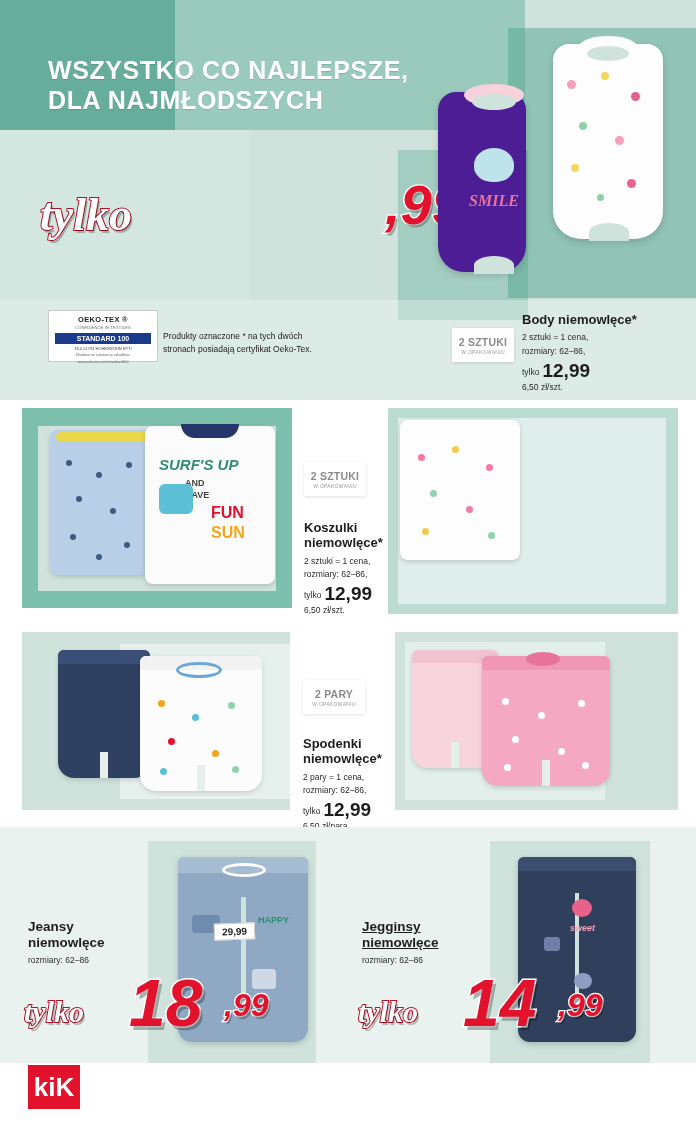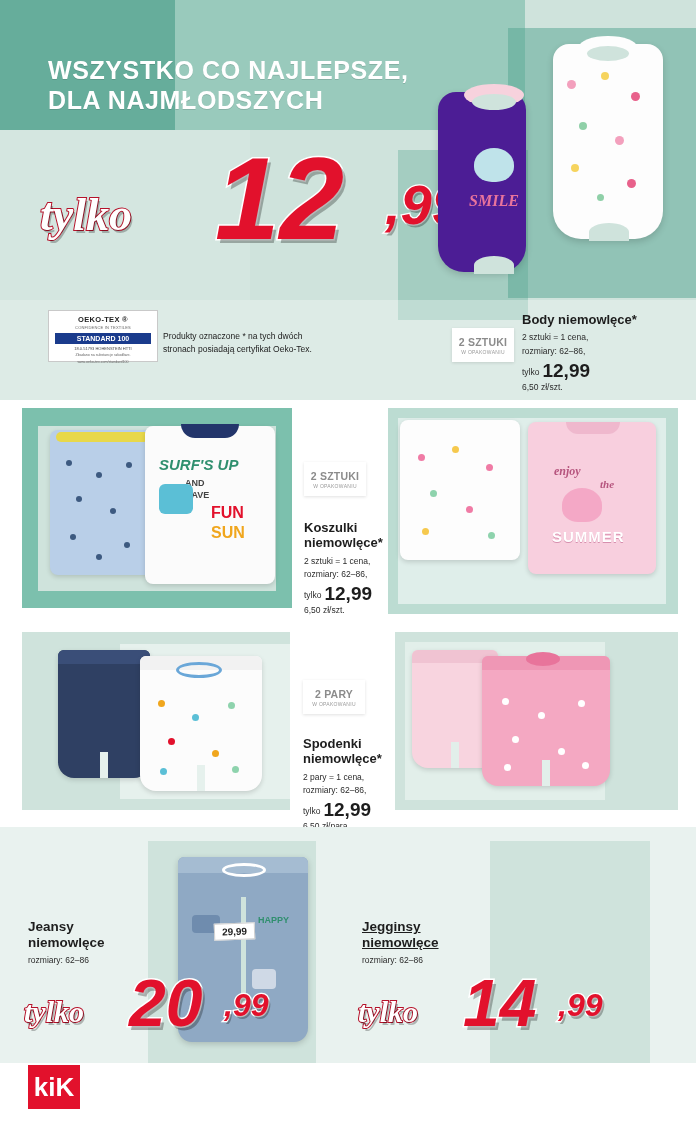--- a/index.html
+++ b/index.html
@@ -212,21 +212,20 @@
     <div class="hero-sq f"></div>
     <div class="hero-sq e"></div>
 
     <div class="hero-title">
       <div>WSZYSTKO CO NAJLEPSZE,</div>
       <div>DLA NAJMŁODSZYCH</div>
     </div>
 
     <div class="pricelock hero-price">
       <span class="tylko">tylko</span>
-      <span class="bignum">12</span>
       <span class="bigdec">,99</span>
     </div>
 
     <div class="body-pink">
       <div class="bunny"></div>
       <div class="smile-txt">SMILE</div>
       <div class="crotch"></div>
     </div>
 
     <div class="body-white">
@@ -328,27 +327,20 @@
         <span class="dot" style="left:18px;top:34px;width:7px;height:7px;background:#f07ba5;"></span>
         <span class="dot" style="left:52px;top:26px;width:7px;height:7px;background:#f6c94e;"></span>
         <span class="dot" style="left:86px;top:44px;width:7px;height:7px;background:#f07ba5;"></span>
         <span class="dot" style="left:30px;top:70px;width:7px;height:7px;background:#8ed3ad;"></span>
         <span class="dot" style="left:66px;top:86px;width:7px;height:7px;background:#f07ba5;"></span>
         <span class="dot" style="left:22px;top:108px;width:7px;height:7px;background:#f6c94e;"></span>
         <span class="dot" style="left:88px;top:112px;width:7px;height:7px;background:#8ed3ad;"></span>
       </div>
     </div>
 
-    <div class="tee" style="left:528px; top:22px; width:128px; height:152px; background:#f8cfde;">
-      <div style="position:absolute;left:38px;top:0;width:54px;height:12px;background:#efb8cd;border-radius:0 0 16px 16px;"></div>
-      <div class="printbox" style="left:26px; top:42px; font-size:12px; color:#b6557e; font-style:italic; font-family:'Liberation Serif', serif;">enjoy</div>
-      <div class="printbox" style="left:72px; top:56px; font-size:11px; color:#b6557e; font-style:italic; font-family:'Liberation Serif', serif;">the</div>
-      <div style="position:absolute;left:34px;top:66px;width:40px;height:34px;background:#f4a8c6;border-radius:50% 50% 40% 40%;"></div>
-      <div class="printbox" style="left:24px; top:106px; font-size:15px; color:#ffffff; letter-spacing:1px; text-shadow:0 1px 0 #d78fae;">SUMMER</div>
-    </div>
   </div>
 
   <div class="band3">
     <div class="b3-left"></div>
     <div class="b3-left-in"></div>
     <div class="b3-right"></div>
     <div class="b3-right-in"></div>
 
     <div class="shorts" style="left:58px; top:28px; width:92px; height:128px; background:#2f4063;">
       <div style="position:absolute;left:0;top:0;width:100%;height:14px;background:#3a4e78;border-radius:6px 6px 0 0;"></div>
@@ -429,24 +421,32 @@
     <div class="oldprice" style="left:214px; top:96px;">29,99</div>
 
     <div class="bot-title" style="left:28px; top:92px;">
       <div>Jeansy</div>
       <div>niemowlęce</div>
     </div>
     <div class="bot-meta" style="left:28px; top:128px;">rozmiary: 62–86</div>
 
     <div class="bot-price" style="left:24px; top:148px;">
       <span class="tylko">tylko</span>
-      <span class="bignum">20</span>
+      <span class="bignum">18</span>
       <span class="bigdec">,99</span>
     </div>
 
+    <div class="jeggins" style="left:518px; top:30px; width:118px; height:185px;">
+      <div class="waist"></div>
+      <div class="split"></div>
+      <div style="position:absolute;left:54px;top:42px;width:20px;height:18px;background:#e8618b;border-radius:50%;"></div>
+      <div class="printbox" style="left:52px; top:66px; font-size:9px; color:#f3a0bd; font-style:italic;">sweet</div>
+      <div style="position:absolute;left:26px;top:80px;width:16px;height:14px;background:#6f7fa5;border-radius:3px;"></div>
+      <div style="position:absolute;left:56px;top:116px;width:18px;height:16px;background:#8d9ec2;border-radius:50%;"></div>
+    </div>
 
     <div class="bot-title" style="left:362px; top:92px;text-decoration:underline;">
       <div>Jegginsy</div>
       <div>niemowlęce</div>
     </div>
     <div class="bot-meta" style="left:362px; top:128px;">rozmiary: 62–86</div>
 
     <div class="bot-price" style="left:358px; top:148px;">
       <span class="tylko">tylko</span>
       <span class="bignum">14</span>

